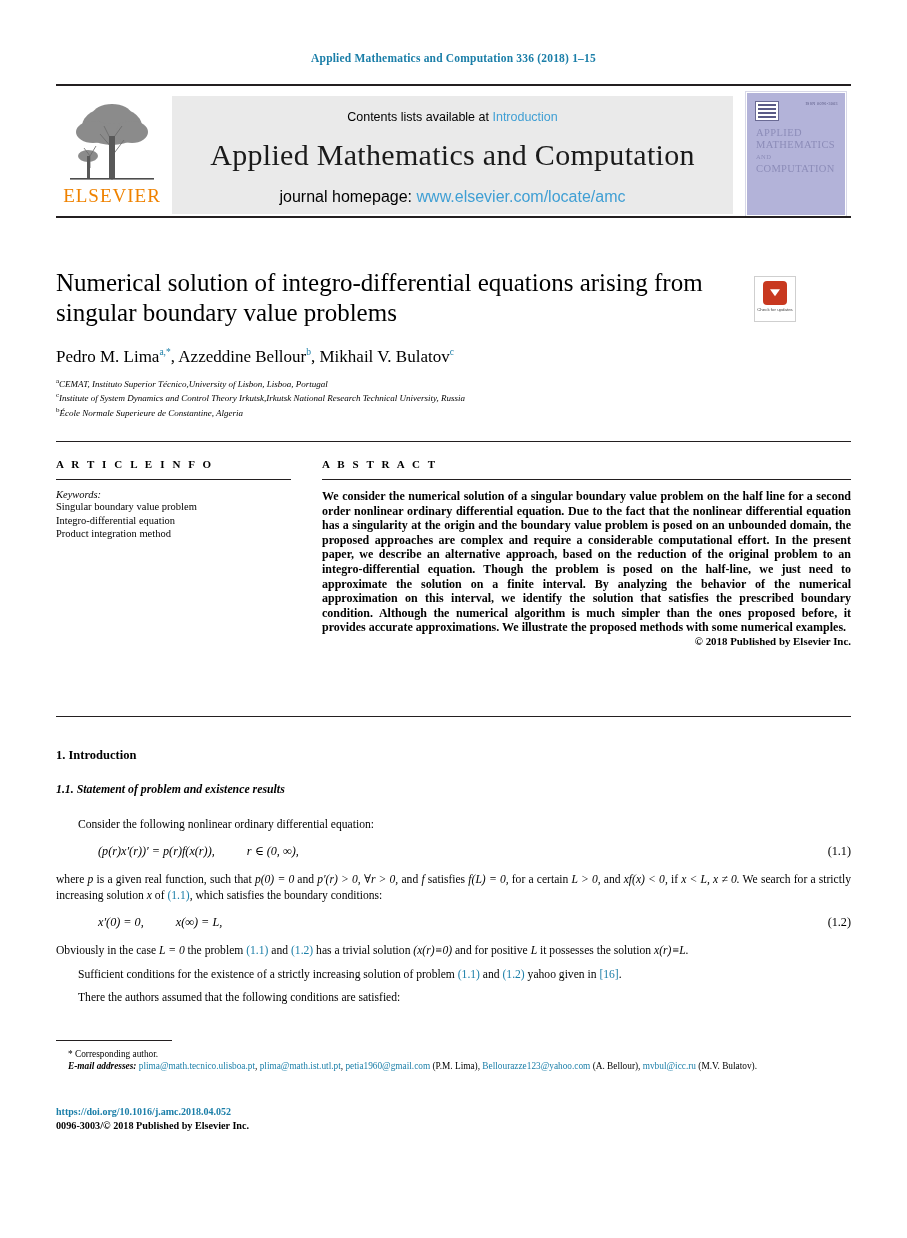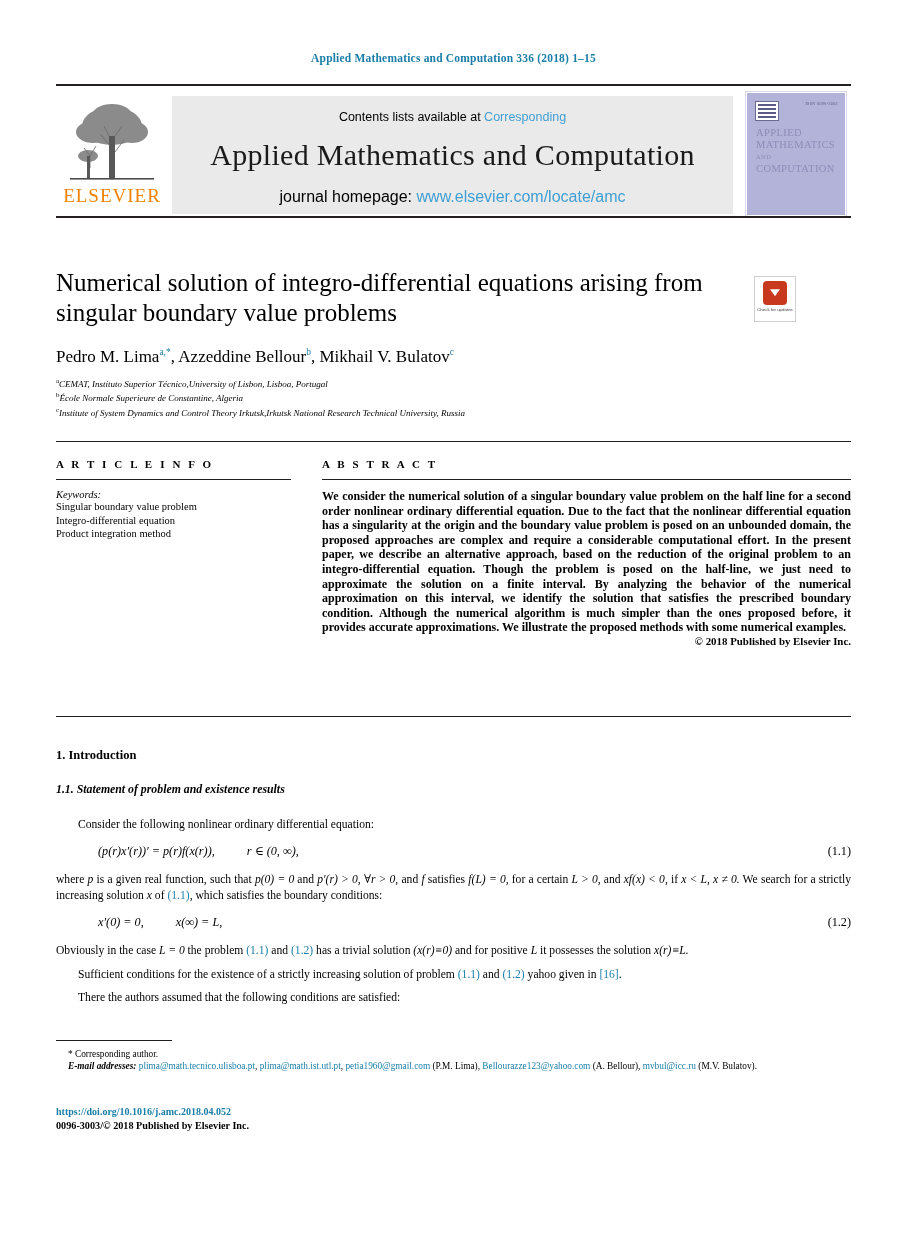--- a/index.html
+++ b/index.html
@@ -413,21 +413,21 @@
           </g>
           <rect x="10" y="82" width="84" height="1.6" fill="#4d4d4d"></rect>
         </svg>
       </div>
       <div class="elsevier-word">ELSEVIER</div>
     </div>
 
     <div class="banner-center">
       <div class="contents-line">
         <span>Contents lists available at</span>
-        <span class="sd">Corresponding</span>
+        <span class="sd">Introduction</span>
       </div>
       <div class="journal-title">Applied Mathematics and Computation</div>
       <div class="homepage-line">
         <span>journal homepage:</span>
         <span class="url">www.elsevier.com/locate/amc</span>
       </div>
     </div>
 
     <div class="cover-thumb">
       <div class="cover-badge">
@@ -449,24 +449,24 @@
   </div>
 
   <div class="title-block">
     <h1 class="paper-title">Numerical solution of integro-differential equations arising from singular boundary value problems</h1>
     <div class="authors">Pedro M. Lima<sup>a,*</sup>, Azzeddine Bellour<sup>b</sup>, Mikhail V. Bulatov<sup>c</sup></div>
     <div class="affiliations">
       <div>
         <sup>a</sup><span>CEMAT, Instituto Superior Técnico,University of Lisbon, Lisboa, Portugal</span>
       </div>
       <div>
+        <sup>c</sup><span>Institute of System Dynamics and Control Theory Irkutsk,Irkutsk National Research Technical University, Russia</span>
+      </div>
+      <div>
         <sup>b</sup><span>École Normale Superieure de Constantine, Algeria</span>
-      </div>
-      <div>
-        <sup>c</sup><span>Institute of System Dynamics and Control Theory Irkutsk,Irkutsk National Research Technical University, Russia</span>
       </div>
     </div>
   </div>
 
   <div class="check-updates">
     <div class="cu-circle"></div>
     <div class="cu-text">Check for updates</div>
   </div>
 
   <div class="hr-thin" style="top:441px"></div>

